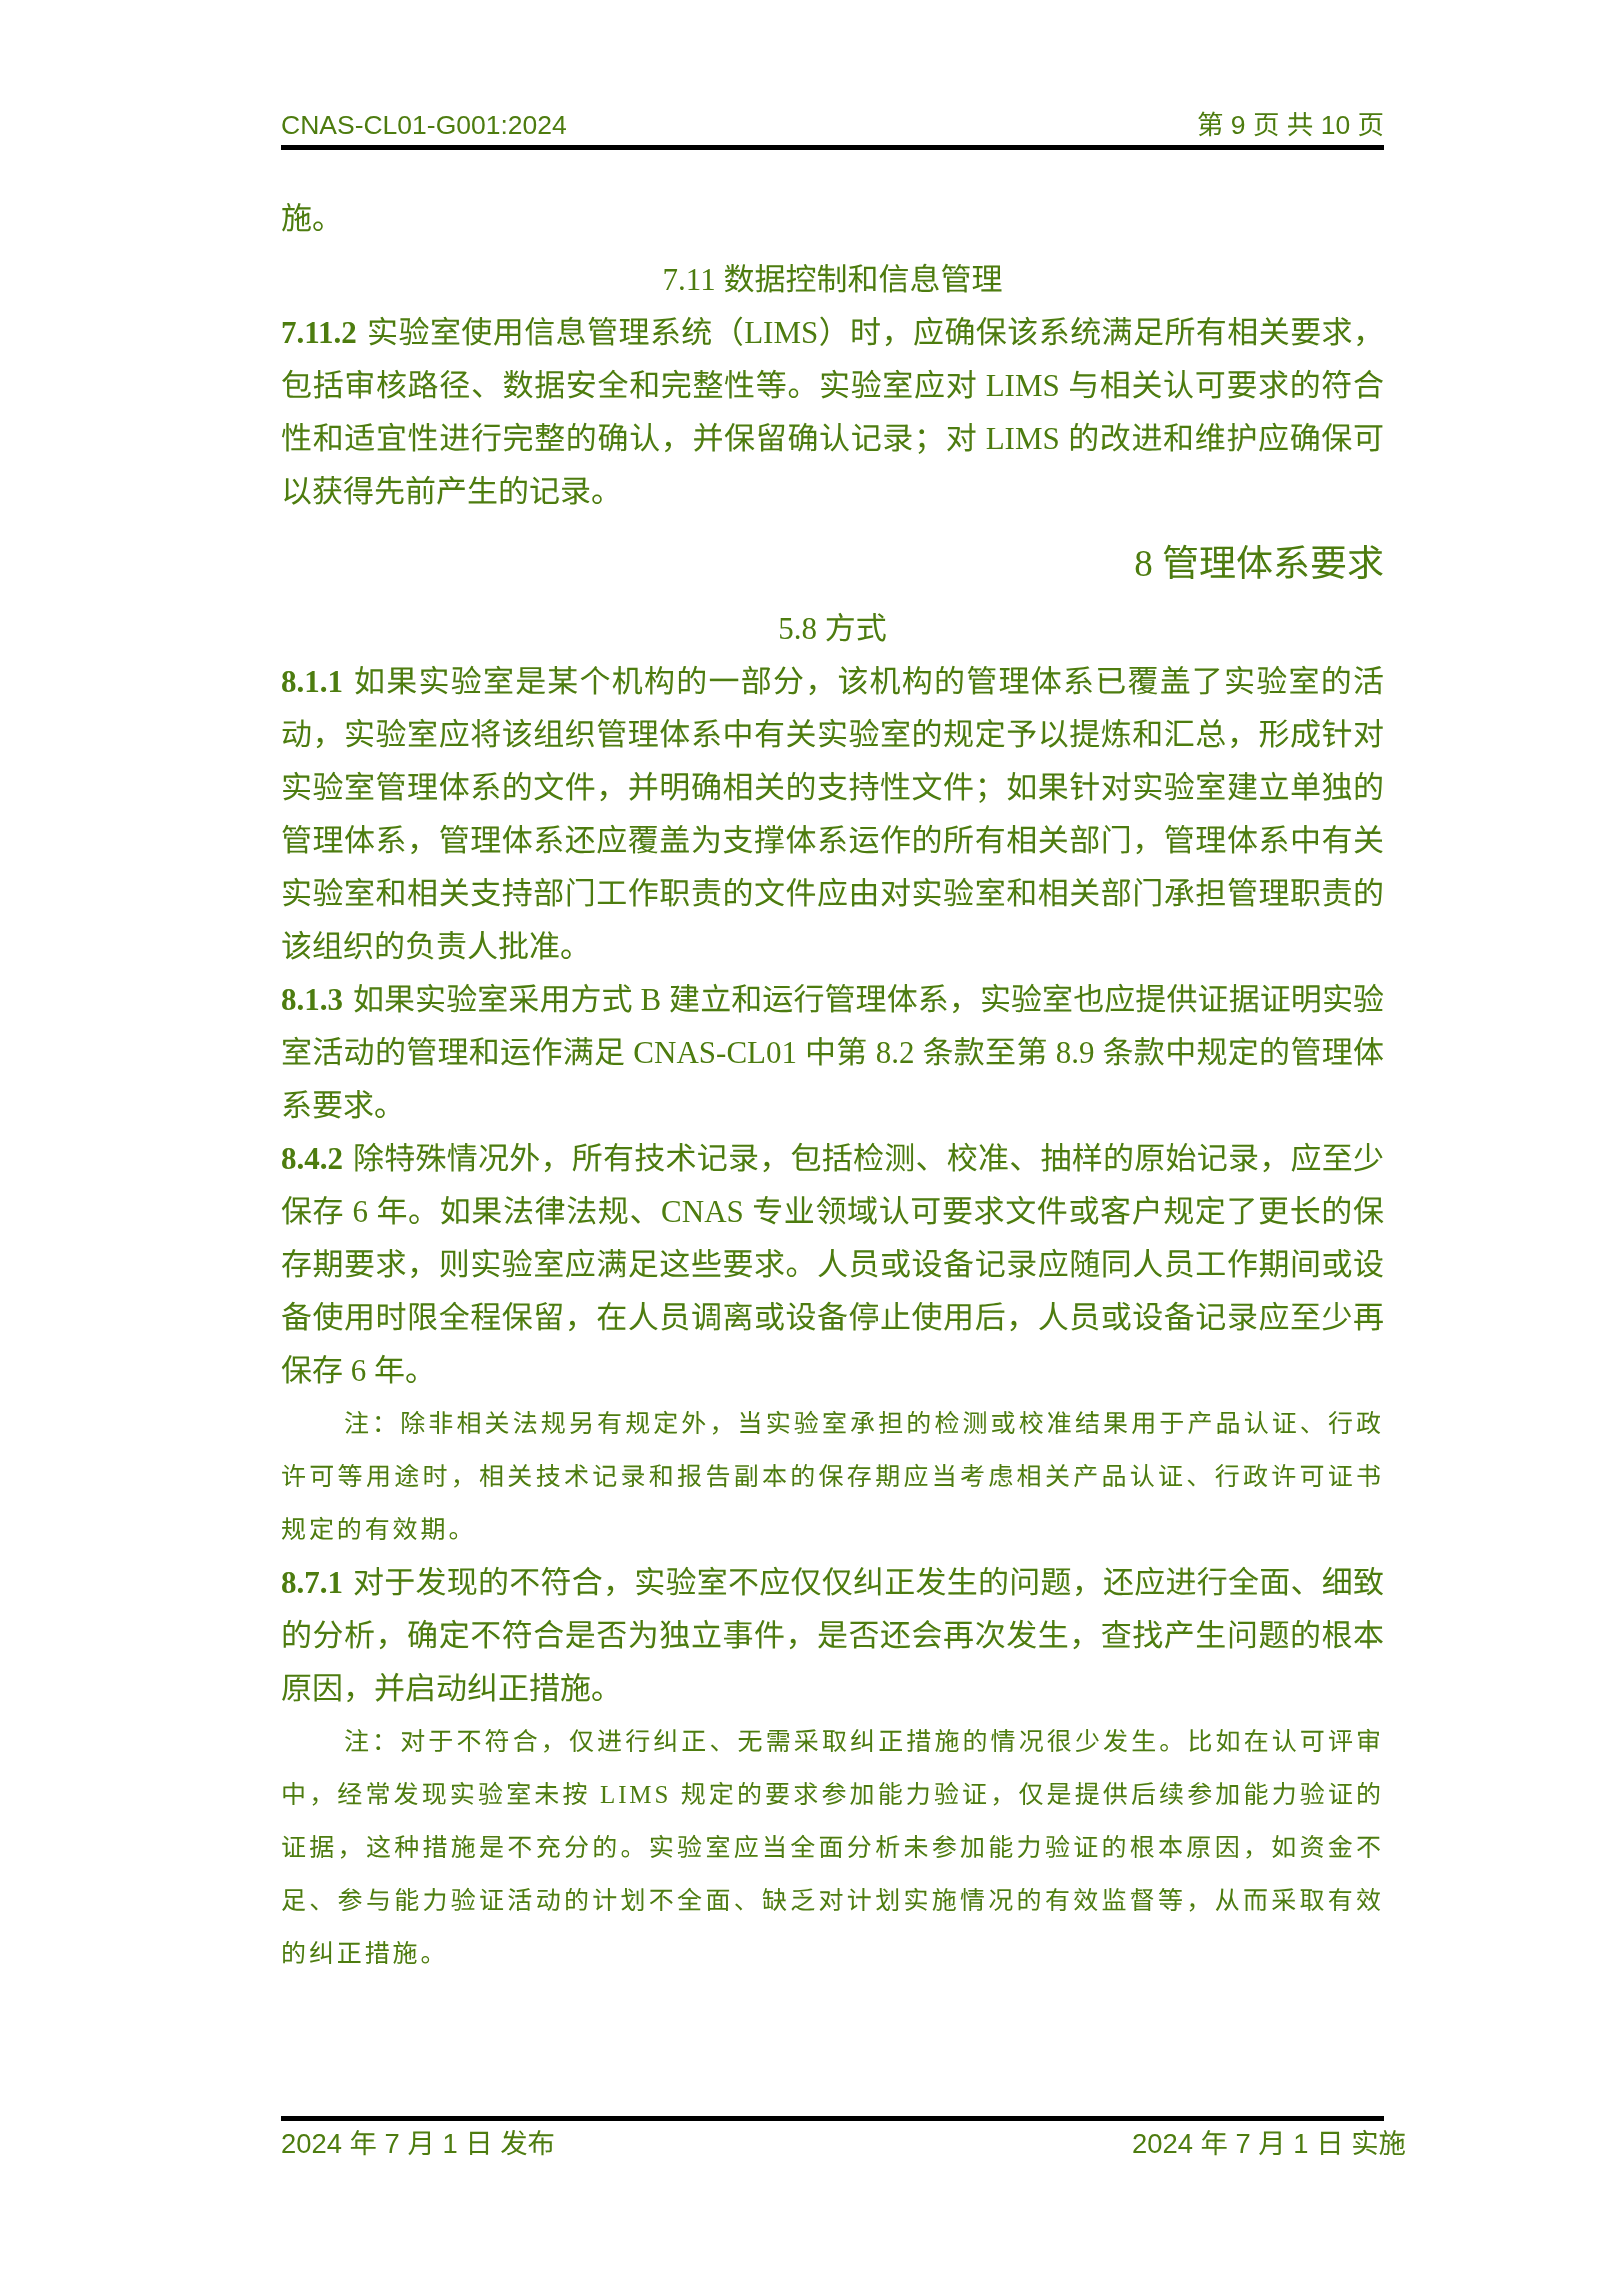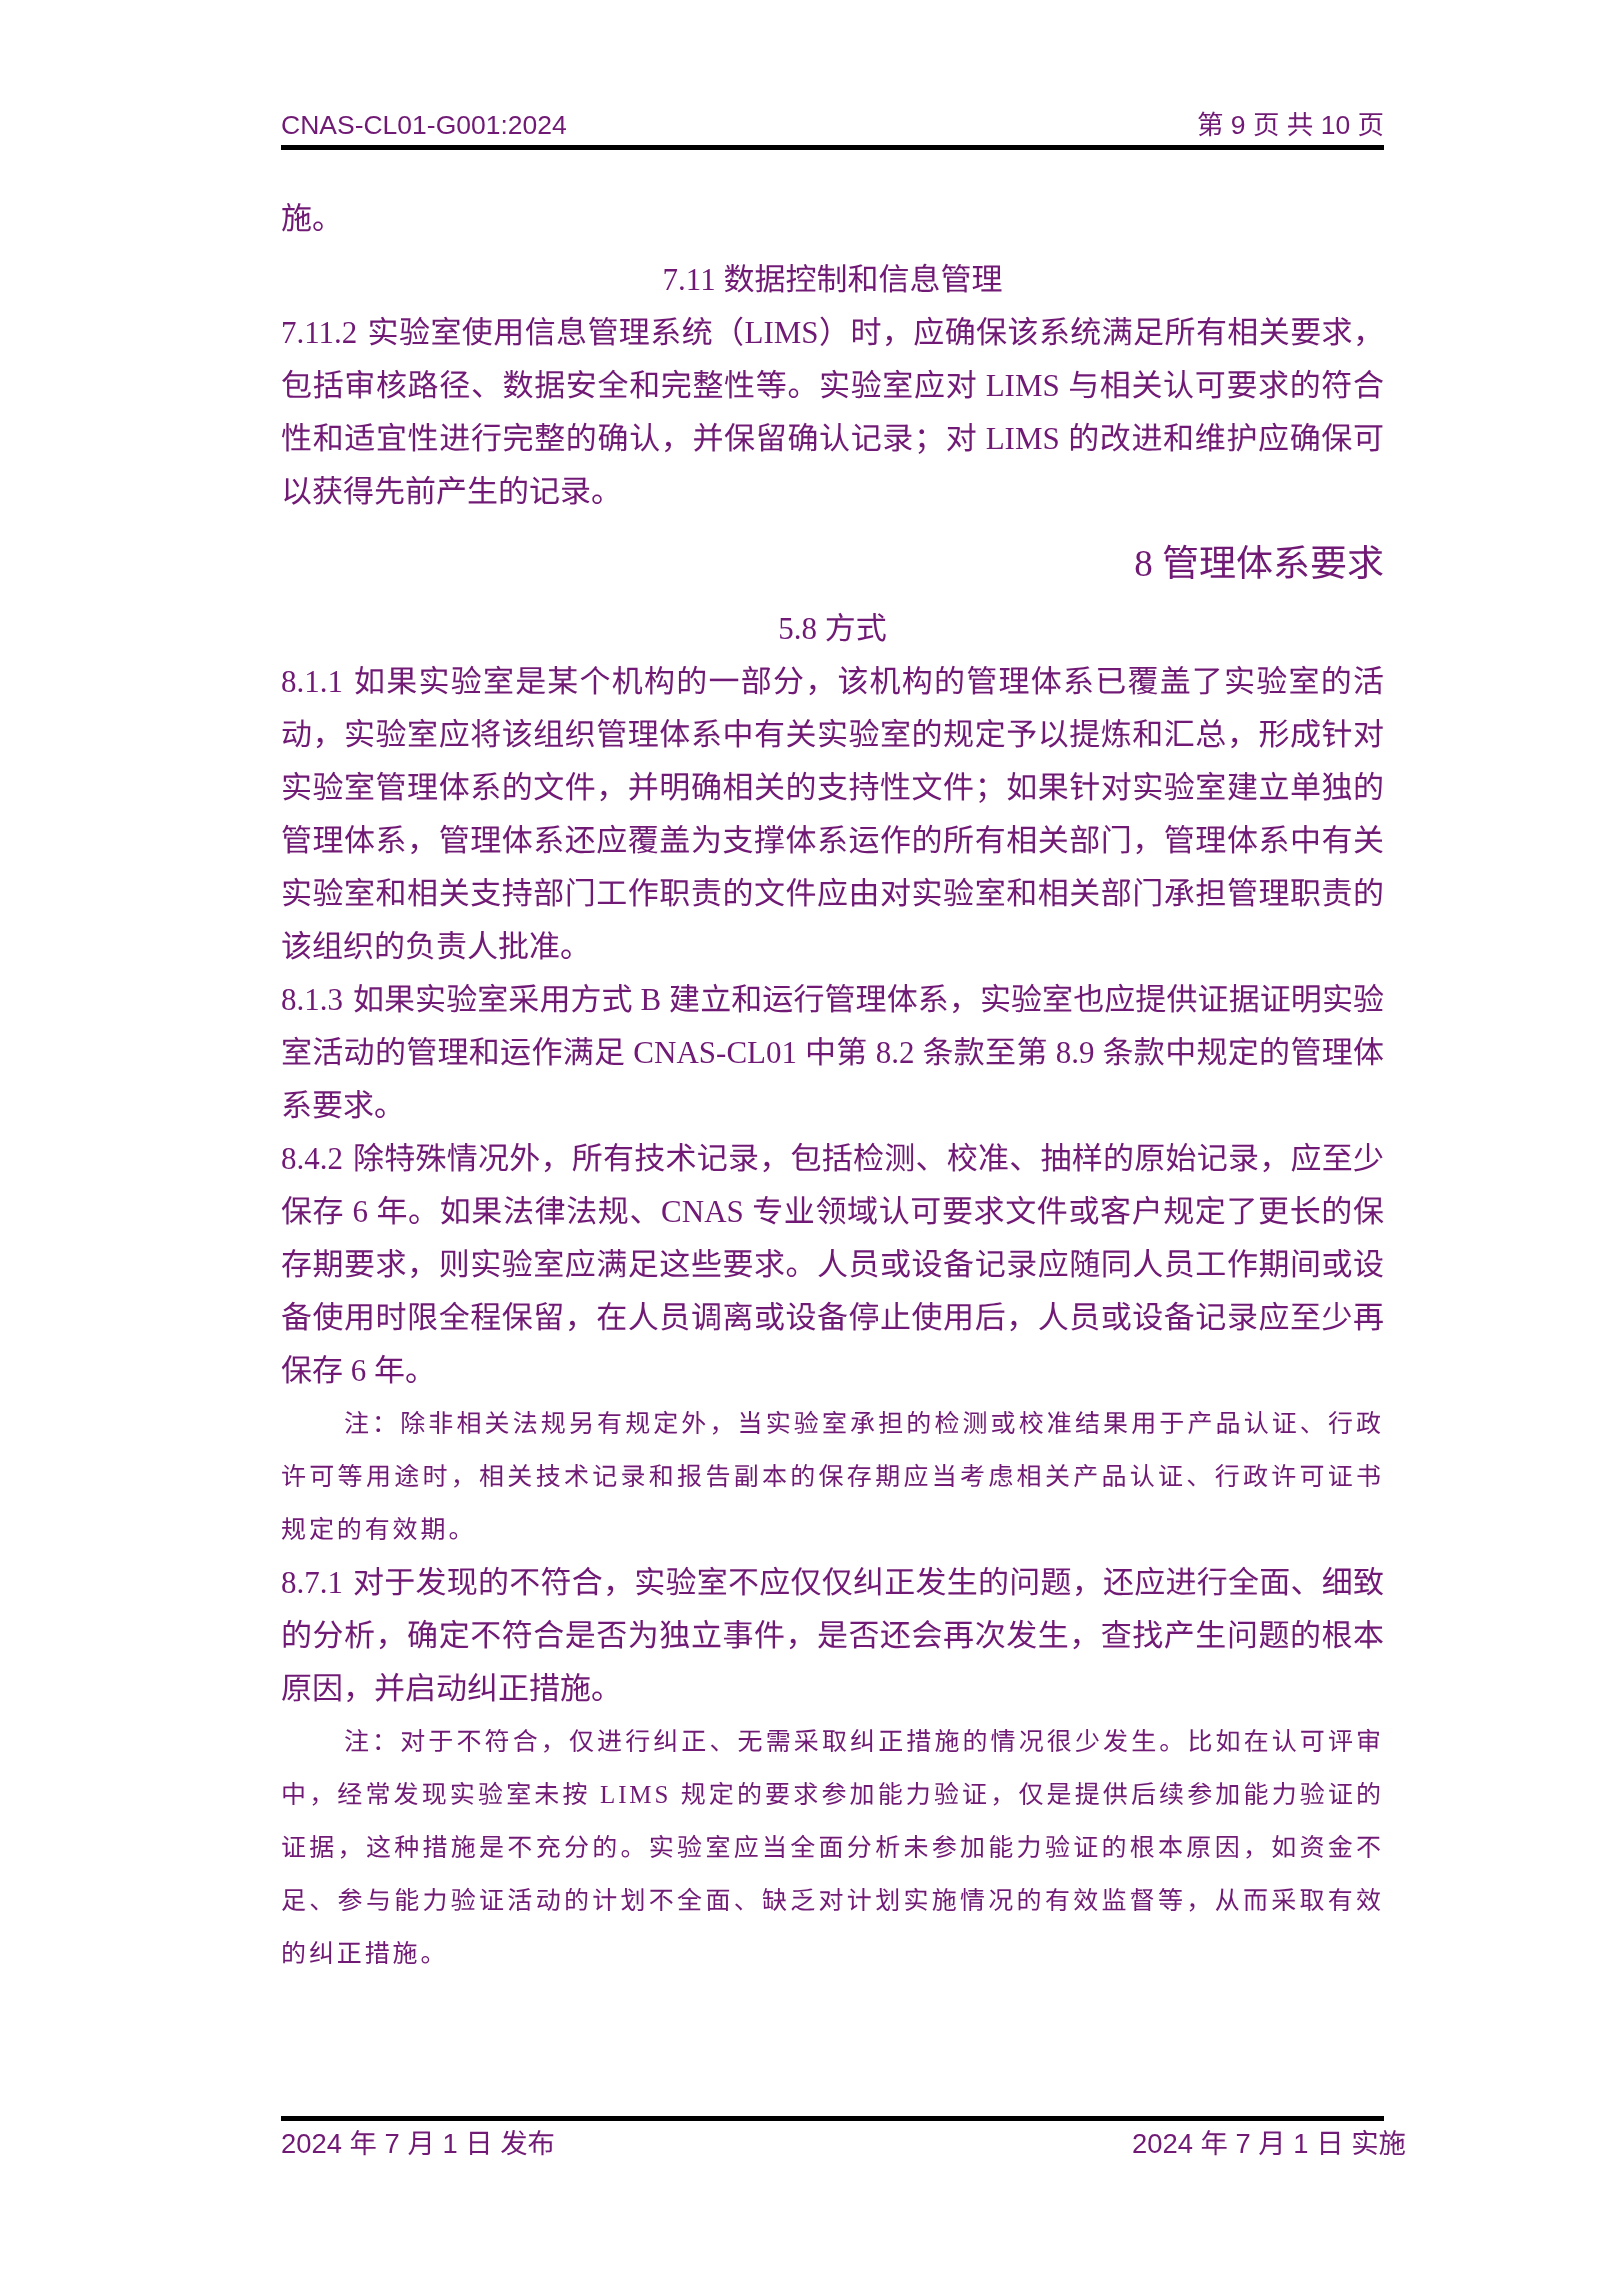--- a/index.html
+++ b/index.html
@@ -3,21 +3,21 @@
 <meta charset="utf-8">
 <title>CNAS-CL01-G001:2024 — 第 9 页</title>
 <style>
   * { margin: 0; padding: 0; box-sizing: border-box; }
   html, body { background: #ffffff; }
   .page {
     position: relative;
     width: 1621px;
     height: 2293px;
     background: #ffffff;
-    color: #701a75;
+    color: #4d7c0f;
     font-family: "Liberation Serif", "DejaVu Serif", serif;
     overflow: hidden;
   }
 
   
   .header {
     position: absolute;
     left: 281px; top: 110px;
     width: 1103px;
     display: flex;
@@ -56,21 +56,21 @@
     text-align: right;
   }
   .content h3 {
     font-size: 31px;
     line-height: 53px;
     font-weight: normal;
     margin: 7.8px 0 0 0;
     text-align: center;
   }
   .content p.clause b.num {
-    font-weight: normal;
+    font-weight: bold;
     margin-right: 9.8px;
     letter-spacing: 0;
   }
   .content p.note {
     font-size: 25px;
     letter-spacing: 2.9px;
     text-indent: 63px;
   }
 
   

